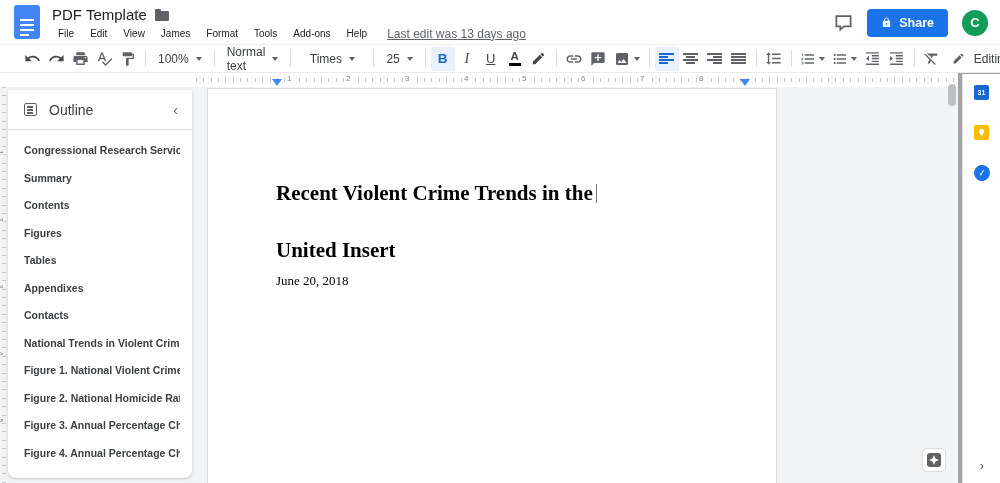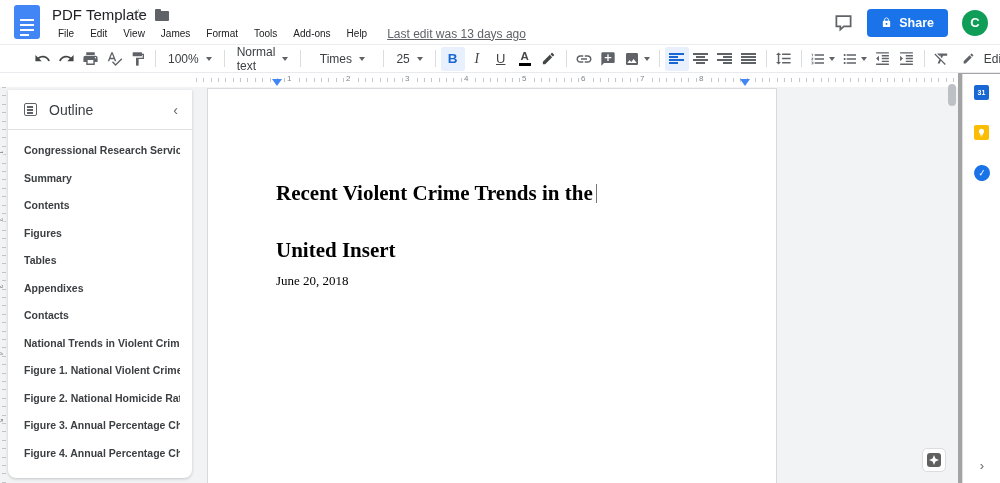--- a/index.html
+++ b/index.html
@@ -23,21 +23,21 @@
   .menu-item { font-size:10px; color:#202124; padding:2px 8px; border-radius:3px; cursor:default; }
   .last-edit { font-size:12px; color:#5f6368; text-decoration:underline; margin-left:12px; }
   .header-right { position:absolute; right:12px; top:0; height:45px; display:flex; align-items:center; gap:14px; }
   .share-btn { display:flex; align-items:center; gap:7px; background:#1a73e8; color:#fff;
                border-radius:4px; height:28px; padding:0 14px; font-size:12.5px; font-weight:bold; }
   .avatar { width:26px; height:26px; border-radius:50%; background:#0f9d58; color:#fff;
             font-size:13px; font-weight:bold; display:flex; align-items:center; justify-content:center; }
 
   
   .toolbar { position:absolute; top:45px; left:0; width:1000px; height:28px; background:#fff;
-             border-bottom:1px solid #e8eaed; display:flex; align-items:center; padding-left:30px; z-index:30; }
+             border-bottom:1px solid #e8eaed; display:flex; align-items:center; padding-left:20px; z-index:30; }
   .tbtn { min-width:24px; height:24px; display:flex; align-items:center; justify-content:center;
           border-radius:2px; color:#444746; position:relative; }
   .tbtn.active { background:#e8f0fe; color:#1967d2; }
   .sep { width:1px; height:17px; background:#dadce0; margin:0 5px; flex:none; }
   .dd { display:flex; align-items:center; gap:7px; padding:0 7px; height:24px; font-size:12px; color:#3c4043; }
   .caret { width:0; height:0; border-left:3.5px solid transparent; border-right:3.5px solid transparent;
            border-top:4px solid #5f6368; }
   .b-glyph { font-weight:bold; font-size:13.5px; }
   .i-glyph { font-style:italic; font-family:"Liberation Serif", serif; font-size:14px; }
   .u-glyph { text-decoration:underline; font-size:13px; }

